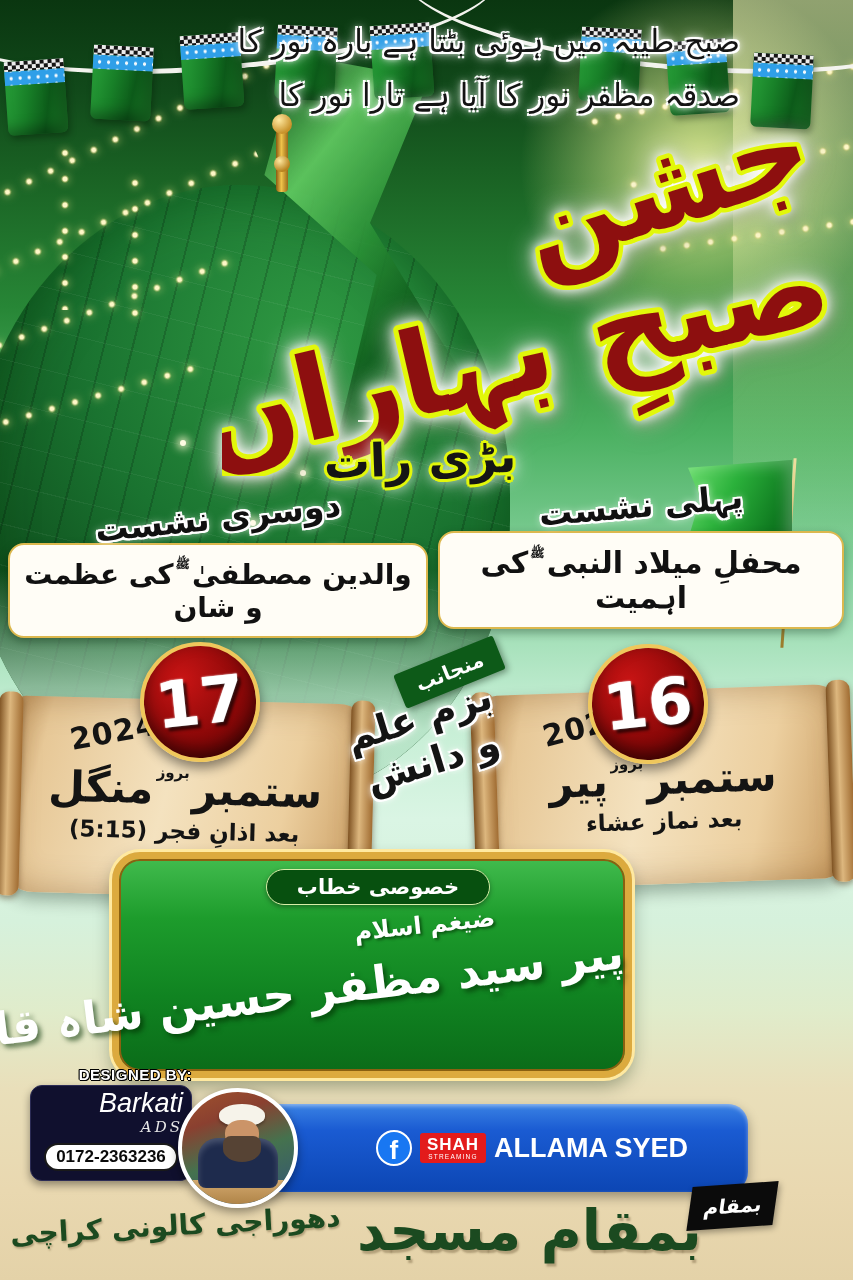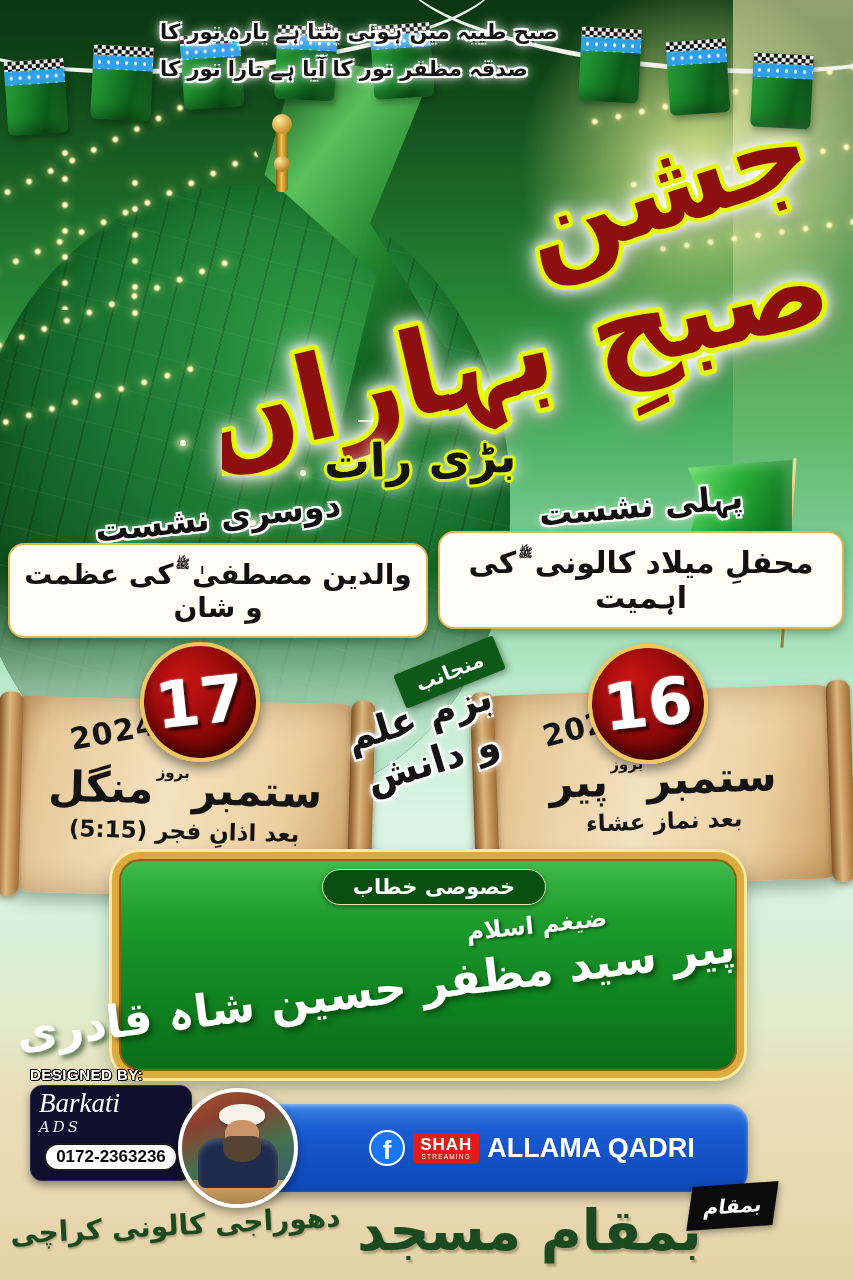--- a/index.html
+++ b/index.html
@@ -67,22 +67,22 @@
     border-radius:2px 2px 6px 6px; }
   .flag::before{ content:""; position:absolute; left:0; top:0; width:100%; height:10px;
     background:repeating-conic-gradient(#141414 0% 25%, #ececec 25% 50%);
     background-size:8px 8px; }
   .flag::after{ content:""; position:absolute; left:0; top:10px; width:100%; height:14px;
     background:radial-gradient(circle, rgba(255,255,255,.95) 1.4px, transparent 2px) 2px 3px/9px 8px repeat #2f9fe8; }
   .flag:nth-child(odd){ transform:rotate(-4deg); }
   .flag:nth-child(even){ transform:rotate(3deg); }
 
   
-  .couplet{ position:absolute; left:160px; top:14px; width:580px; z-index:4; text-align:left;
-    font-weight:bold; font-size:21px; color:#141414; line-height:1.75; }
+  .couplet{ position:absolute; left:160px; top:14px; width:580px; z-index:4; text-align:right;
+    font-weight:normal; font-size:31px; color:#141414; line-height:1.75; }
   .couplet .cline{ text-shadow:0 0 5px #fff,0 0 9px #fff,0 0 14px #fff,
      2px 2px 0 #fff,-2px 2px 0 #fff,2px -2px 0 #fff,-2px -2px 0 #fff; }
 
   
   .title-svg{ position:absolute; left:222px; top:96px; width:608px; height:380px; z-index:4;
     filter:drop-shadow(0 0 6px #fff) drop-shadow(0 0 12px rgba(255,255,255,.85)) drop-shadow(3px 5px 4px rgba(40,60,0,.4)); }
   .title-svg text{ font-family:"DejaVu Sans", sans-serif; font-weight:bold;
     fill:#8d0f0f; stroke:#e2f70a; paint-order:stroke; stroke-linejoin:round; }
 
   .subtitle{ position:absolute; left:225px; top:432px; width:390px; z-index:4; text-align:center;
@@ -139,41 +139,41 @@
   .org-label{ position:absolute; left:396px; top:654px; z-index:6;
     background:#0d5a18; color:#fff; font-size:20px; font-weight:bold;
     padding:6px 18px; transform:rotate(-22deg); border-radius:3px;
     box-shadow:2px 3px 6px rgba(0,20,0,.4); direction:rtl; }
   .org-name{ position:absolute; left:336px; top:694px; width:180px; z-index:6;
     font-size:38px; font-weight:bold; color:#141414; text-align:center; line-height:1.2;
     transform:rotate(-17deg); direction:rtl;
     text-shadow:0 0 6px #fff,0 0 10px #fff,2px 2px 0 #fff,-2px -2px 0 #fff,2px -2px 0 #fff,-2px 2px 0 #fff; }
 
   
-  .panel{ position:absolute; left:112px; top:852px; width:632px; height:226px; z-index:5;
+  .panel{ position:absolute; left:112px; top:852px; width:520px; height:226px; z-index:5;
     background:linear-gradient(180deg,#41bb4d 0%,#1d9c2c 28%,#108321 65%,#0b6c19 100%);
     border:7px solid #dcaa3e; border-radius:28px;
     box-shadow:0 0 0 2px #8a6010 inset, 0 0 0 3px #ffe9a0, 0 8px 18px rgba(0,30,5,.35);padding-left:12px; }
   .panel-pill{ width:fit-content; margin:10px auto 0; background:#07500f; color:#fff;
     border:1.5px solid #d8efa8; border-radius:22px; padding:5px 30px;
     font-size:21px; font-weight:bold; direction:rtl; box-shadow:0 2px 5px rgba(0,0,0,.35); }
   .honorific{ position:absolute; right:130px; top:52px; color:#fff; font-size:24px; font-weight:bold;
     transform:rotate(-6deg); direction:rtl; text-shadow:2px 2px 3px rgba(0,40,0,.6); }
   .speaker-name{ position:absolute; left:0; right:0; top:98px; text-align:center;
     font-size:45px; font-weight:bold; color:#fff; transform:rotate(-7deg);
     direction:rtl; white-space:nowrap; text-shadow:3px 4px 5px rgba(0,45,0,.6); }
 
   
-  .designer{ position:absolute; left:30px; top:1066px; width:162px; z-index:6; text-align:left; }
+  .designer{ position:absolute; left:30px; top:1066px; width:162px; z-index:6; text-align:right; }
   .designer-label{ font-size:15px; font-weight:bold; color:#fff; letter-spacing:.5px;
     font-family:"Liberation Sans", sans-serif;
     text-shadow:1px 0 0 #000,-1px 0 0 #000,0 1px 0 #000,0 -1px 0 #000,1px 1px 0 #000,-1px -1px 0 #000; }
   .designer-box{ margin-top:2px; background:#10102e; border:1px solid #2c2c55; border-radius:12px;
     padding:4px 8px 9px; box-shadow:0 4px 8px rgba(0,0,0,.4); }
-  .designer-name{ font-family:Liberation Serif, serif; font-style:italic; font-size:27px; color:#fff; line-height:1; }
+  .designer-name{ font-family:Liberation Sans, sans-serif; font-style:italic; font-size:27px; color:#fff; line-height:1; }
   .designer-sub{ font-family:"DejaVu Serif", serif; font-style:italic; font-size:15px;
     color:#e8e8e8; letter-spacing:3px; margin-top:1px; }
   .designer-phone{ width:fit-content; margin:7px auto 0; background:#fff; color:#0a0a0a;
     border:2px solid #1a1a1a; border-radius:14px; padding:2px 10px;
     font-size:17px; font-weight:bold; font-family:"Liberation Sans", sans-serif; }
 
   .photo{ position:absolute; left:178px; top:1088px; width:120px; height:120px; z-index:7;
     border-radius:50%; border:4px solid #fff; overflow:hidden;
     background:linear-gradient(160deg,#a0522d 0%,#8a4030 26%,#45724e 55%,#32527a 100%);
     box-shadow:0 4px 10px rgba(0,0,0,.4); }
@@ -269,21 +269,21 @@
   <svg class="title-svg" viewBox="0 0 608 380">
     <text x="455" y="128" font-size="112" stroke-width="9" text-anchor="middle" transform="rotate(-18 455 128)" direction="rtl">جشن</text>
     <text x="300" y="296" font-size="116" stroke-width="10" text-anchor="middle" transform="rotate(-13 300 296)" direction="rtl">صبحِ بہاراں</text>
   </svg>
 
   <div class="subtitle urdu">بڑی رات</div>
 
   <div class="session session-first">
     <div class="session-header urdu">پہلی نشست</div>
     <div class="session-box urdu">
-      <span>محفلِ میلاد کالونی</span><span class="salawat">ﷺ</span><span>کی اہمیت</span>
+      <span>محفلِ میلاد النبی</span><span class="salawat">ﷺ</span><span>کی اہمیت</span>
     </div>
   </div>
 
   <div class="session session-second">
     <div class="session-header urdu">دوسری نشست</div>
     <div class="session-box urdu">
       <span>والدین مصطفیٰ</span><span class="salawat">ﷺ</span><span>کی عظمت و شان</span>
     </div>
   </div>
 
@@ -336,21 +336,21 @@
   </div>
 
   <div class="banner">
     <div class="banner-inner">
       <div class="banner-row1">
         <div class="fb-circle">f</div>
         <div class="live-badge">
           <div class="live-word">SHAH</div>
           <div class="streaming-word">STREAMING</div>
         </div>
-        <div class="banner-name1">ALLAMA QADRI</div>
+        <div class="banner-name1">ALLAMA SYED</div>
       </div>
     </div>
   </div>
 
   <div class="venue-badge urdu">بمقام</div>
   <div class="venue-line urdu">
     <div class="venue-masjid">بمقام مسجد</div>
     <div class="venue-city">دھوراجی کالونی کراچی</div>
   </div>
 

